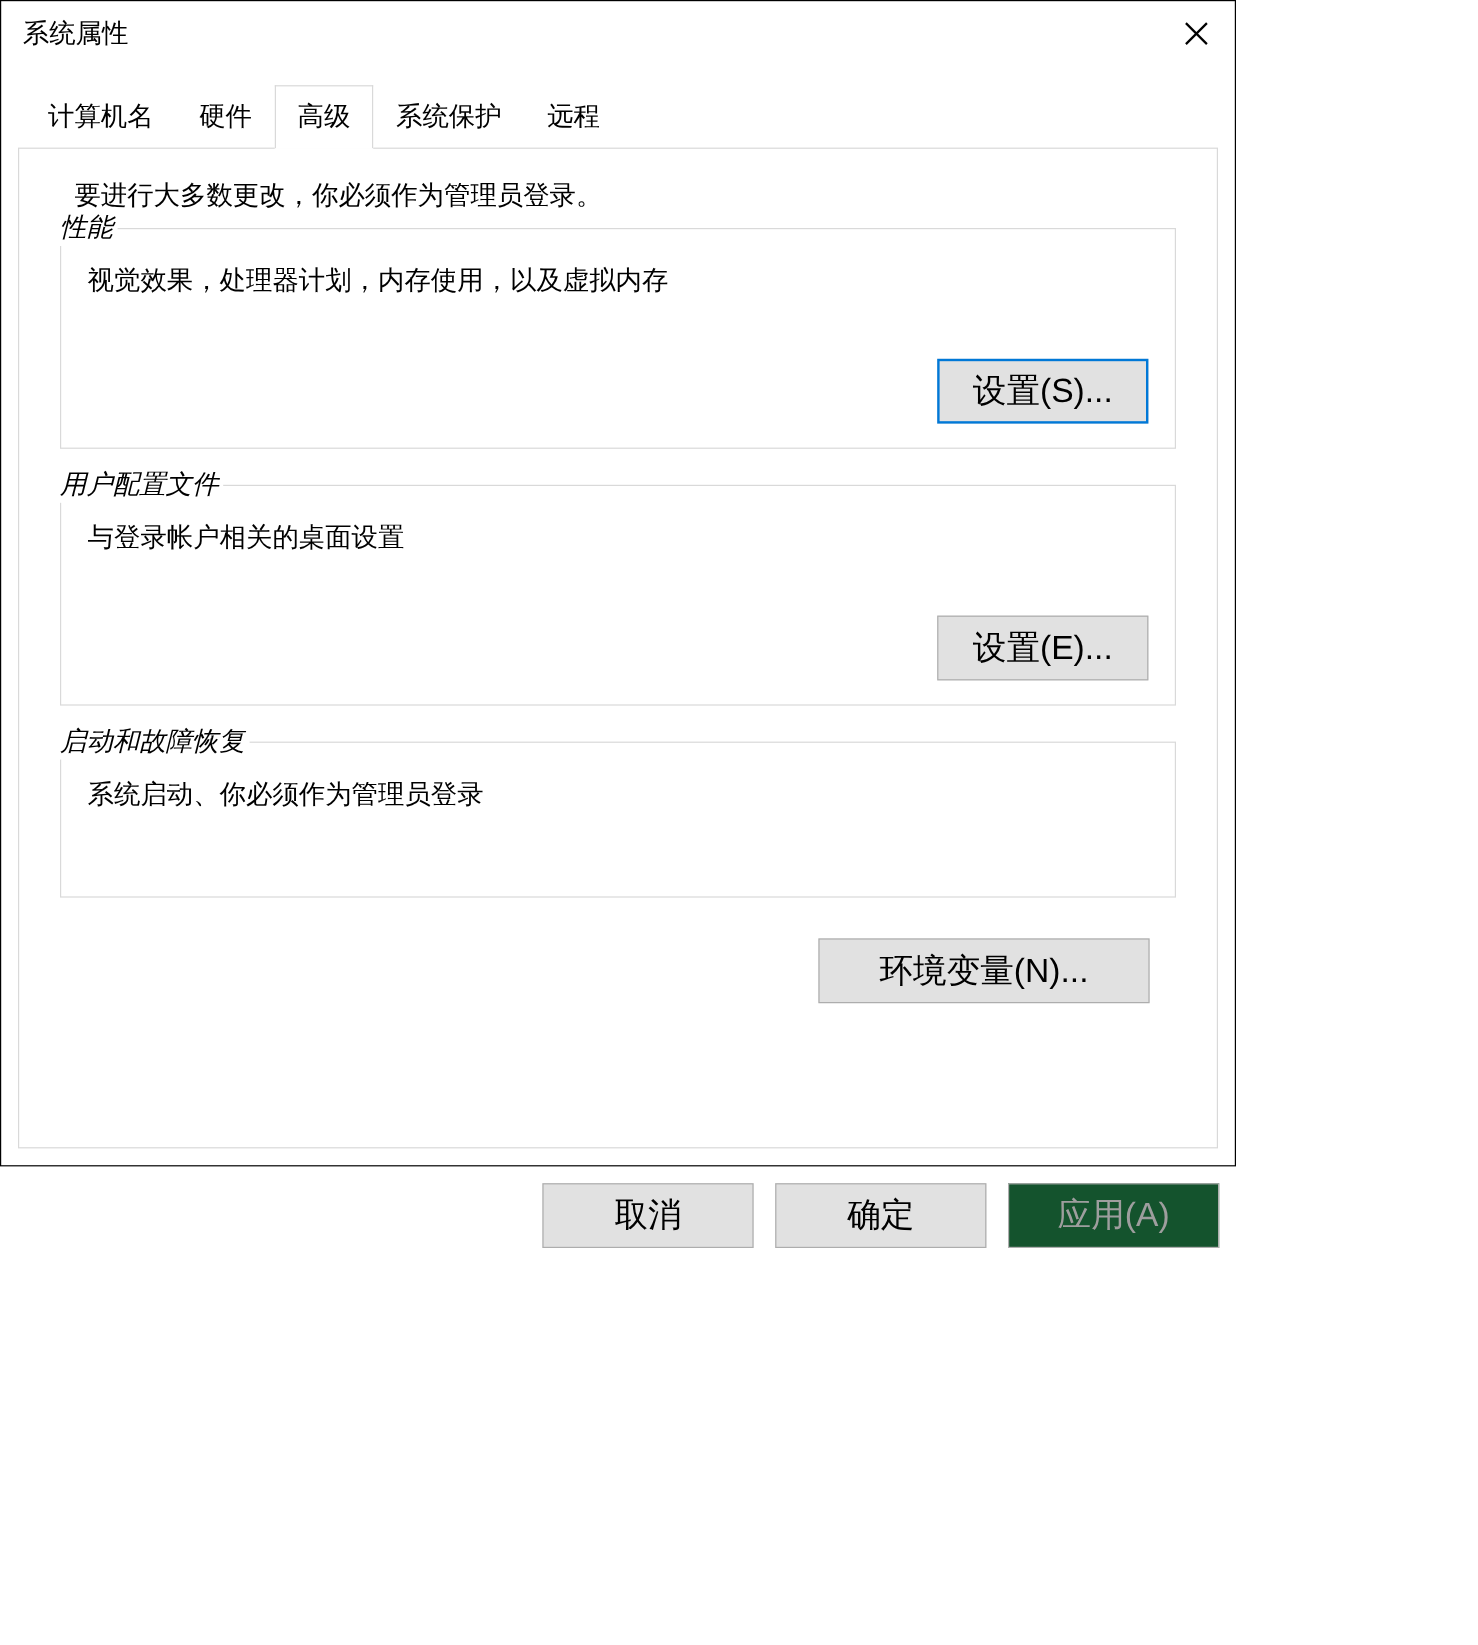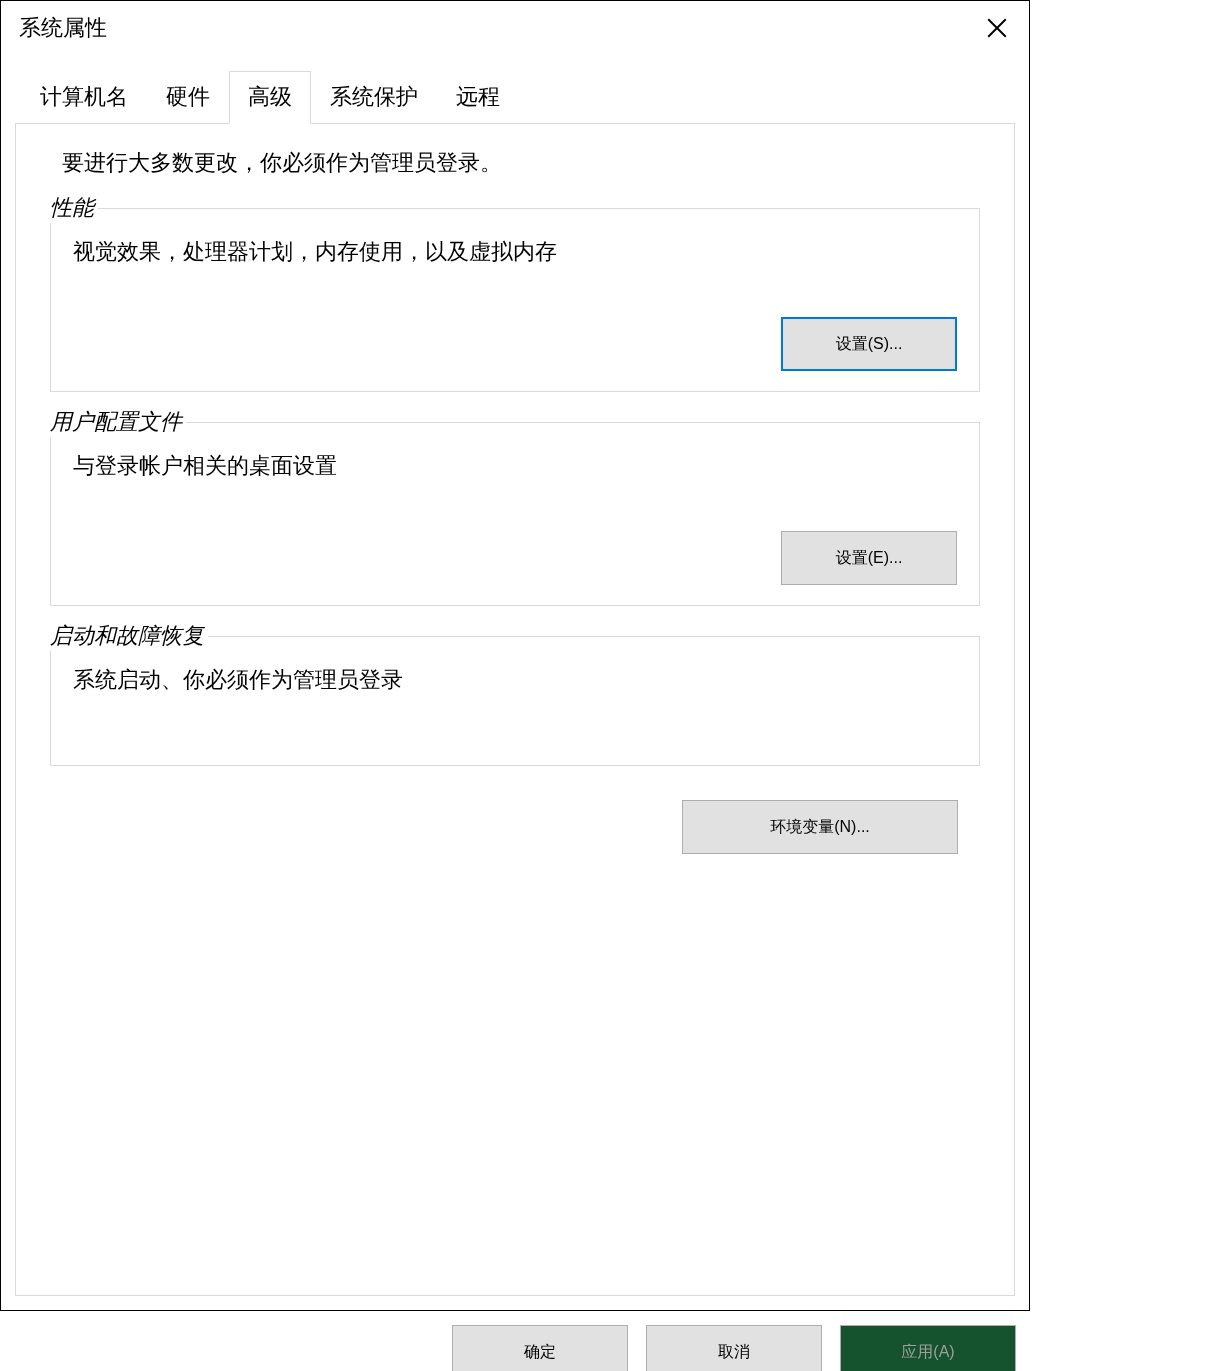--- a/index.html
+++ b/index.html
@@ -9,21 +9,21 @@
     }
     body {
       font-family: "Microsoft YaHei", "微软雅黑", "Segoe UI", sans-serif;
       background: #fff;
       width: 1232px;
       height: 1371px;
       overflow: hidden;
     }
     .dialog {
       width: 1030px;
-      height: 1311px;
+      height: 972px;
       border: 1px solid #000;
       background: #fff;
       display: flex;
       flex-direction: column;
       position: relative;
     }
     .titlebar {
       display: flex;
       align-items: center;
       justify-content: space-between;
@@ -73,21 +73,21 @@
       flex: 1;
       border: 1px solid #d9d9d9;
       margin: 0 14px 14px 14px;
       padding: 24px 34px 30px 34px;
       position: relative;
       z-index: 2;
     }
     .admin-note {
       font-size: 22px;
       color: #000;
-      margin-bottom: 30px;
+      margin-bottom: 12px;
       padding-left: 12px;
     }
     .group {
       border: 1px solid #d9d9d9;
       position: relative;
       padding: 28px 22px 20px 22px;
       margin-bottom: 30px;
     }
     .group-title {
       position: absolute;
@@ -106,21 +106,21 @@
     }
     .group-btn-row {
       display: flex;
       justify-content: flex-end;
     }
     .btn {
       min-width: 176px;
       height: 54px;
       background: #e1e1e1;
       border: 1px solid #adadad;
-      font-size: 16px;
+      font-size: 28px;
       color: #000;
       font-family: inherit;
       cursor: pointer;
       display: flex;
       align-items: center;
       justify-content: center;
       padding: 0 20px;
     }
     .btn.focused {
       border: 2px solid #0078d7;
@@ -194,16 +194,16 @@
       <div class="group-desc">系统启动、你必须作为管理员登录</div>
     </div>
 
     <div class="env-row">
       <button class="btn env-btn">环境变量(N)...</button>
     </div>
   </div>
 </div>
 
 <div class="bottom-bar" style="width:1030px;">
+  <button class="btn bottom-btn">取消</button>
   <button class="btn bottom-btn">确定</button>
-  <button class="btn bottom-btn">取消</button>
   <button class="btn bottom-btn disabled">应用(A)</button>
 </div>
 
 </body></html>

